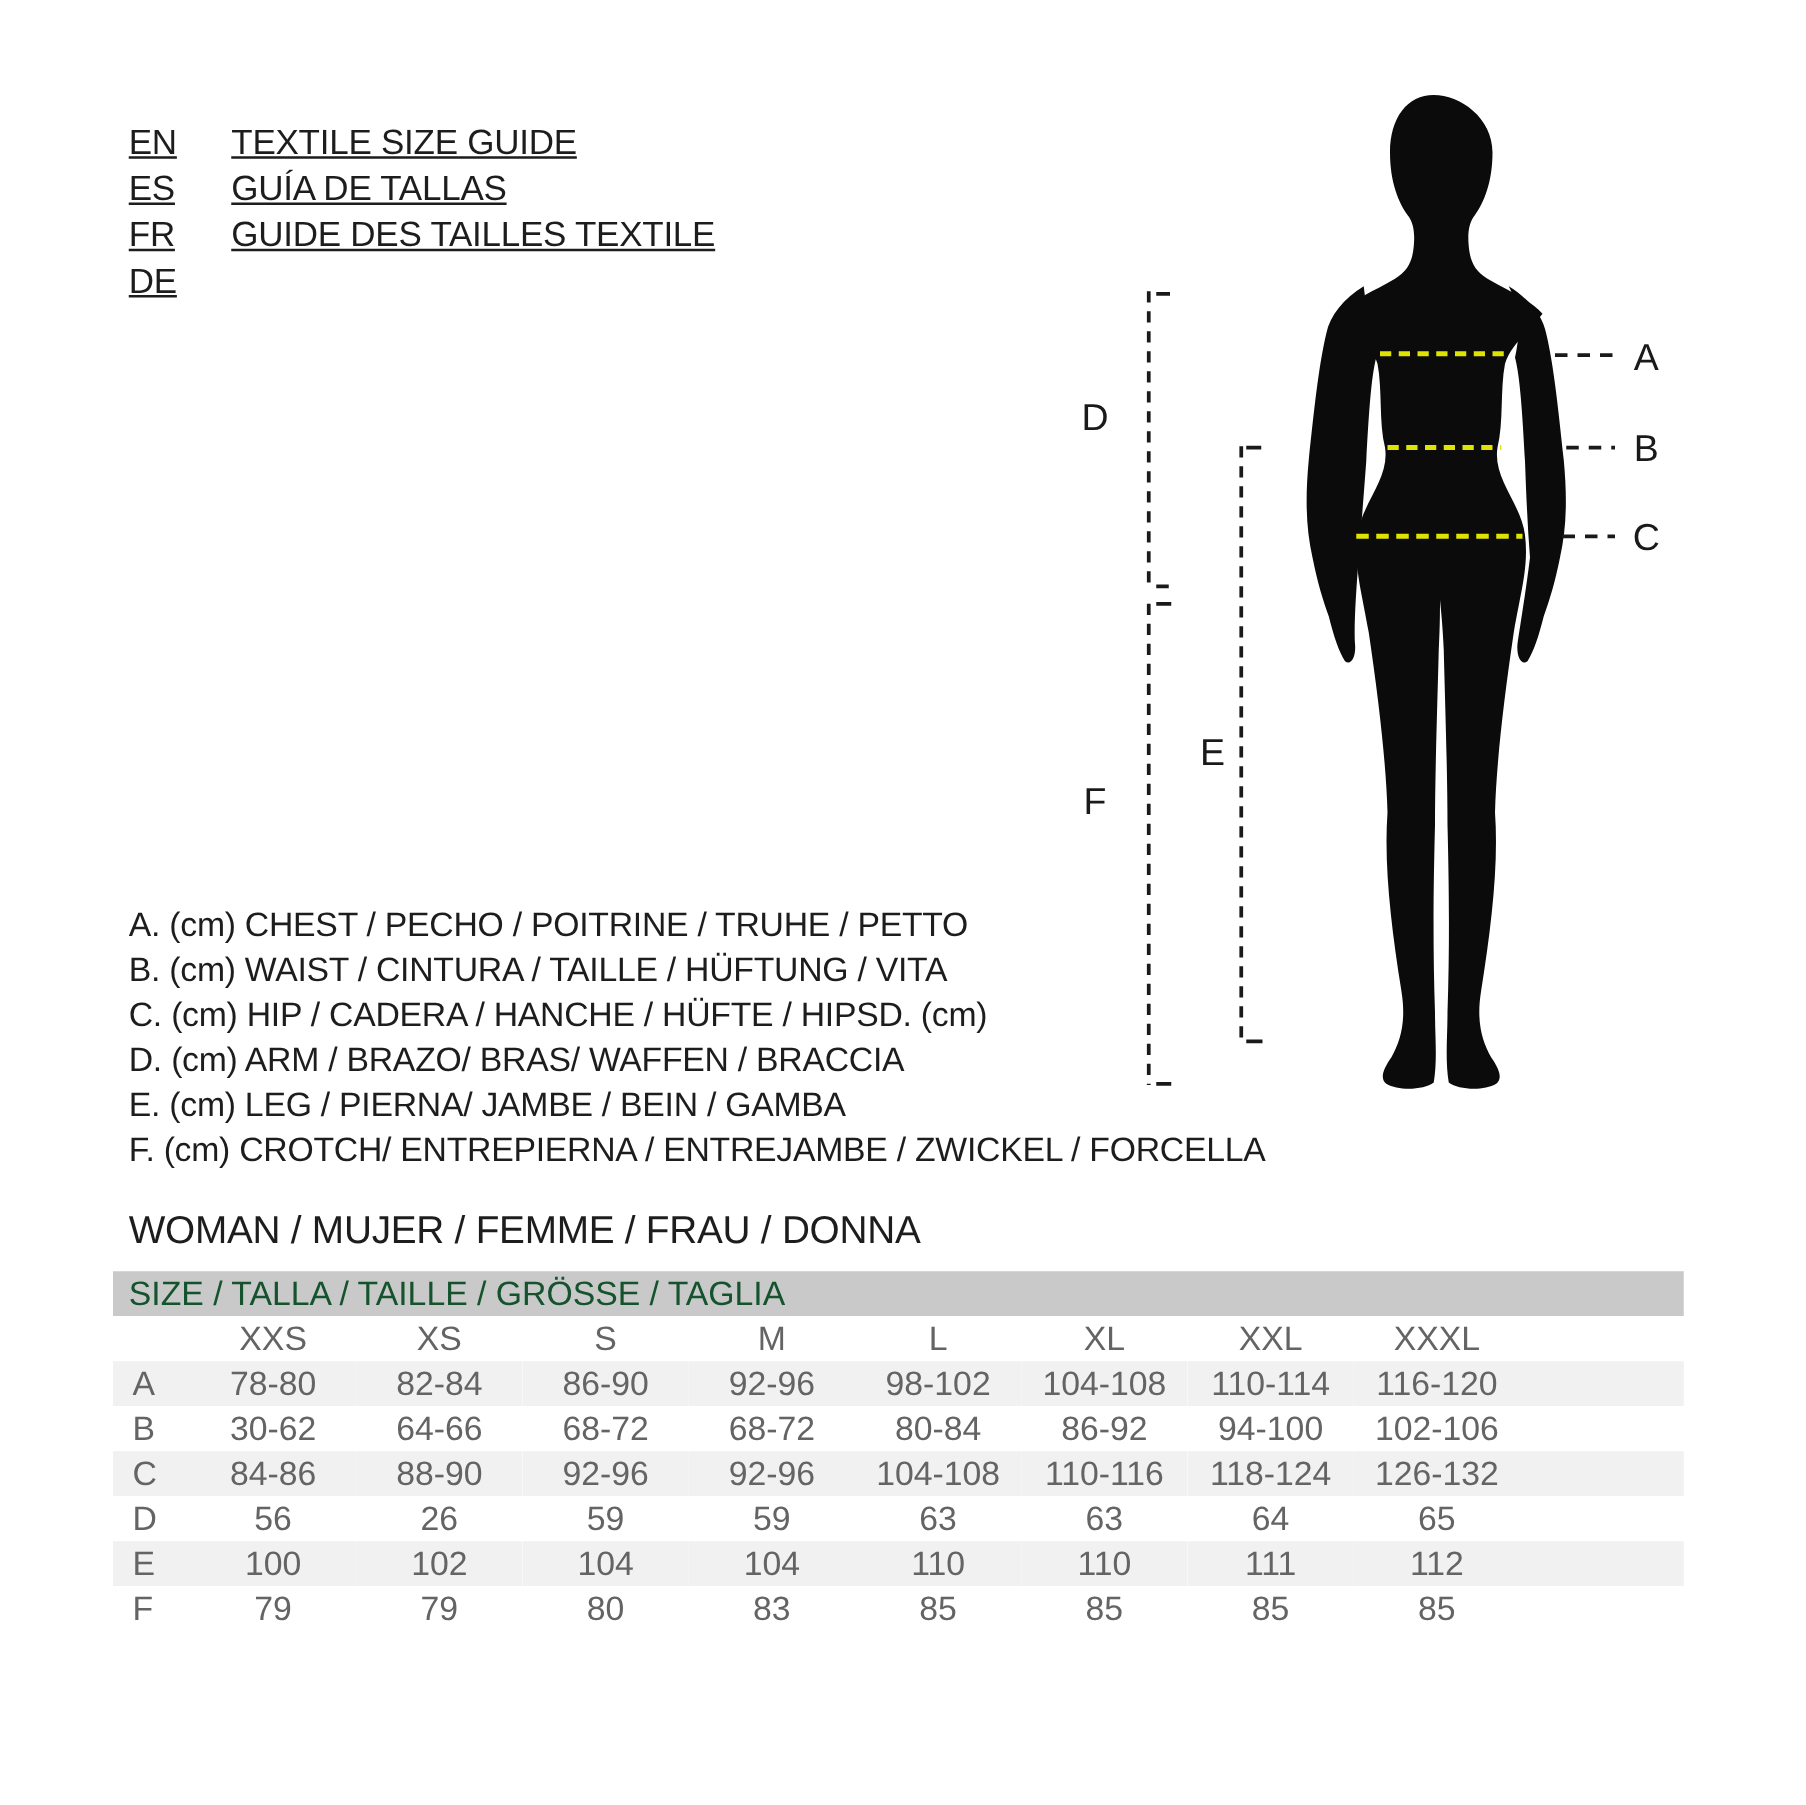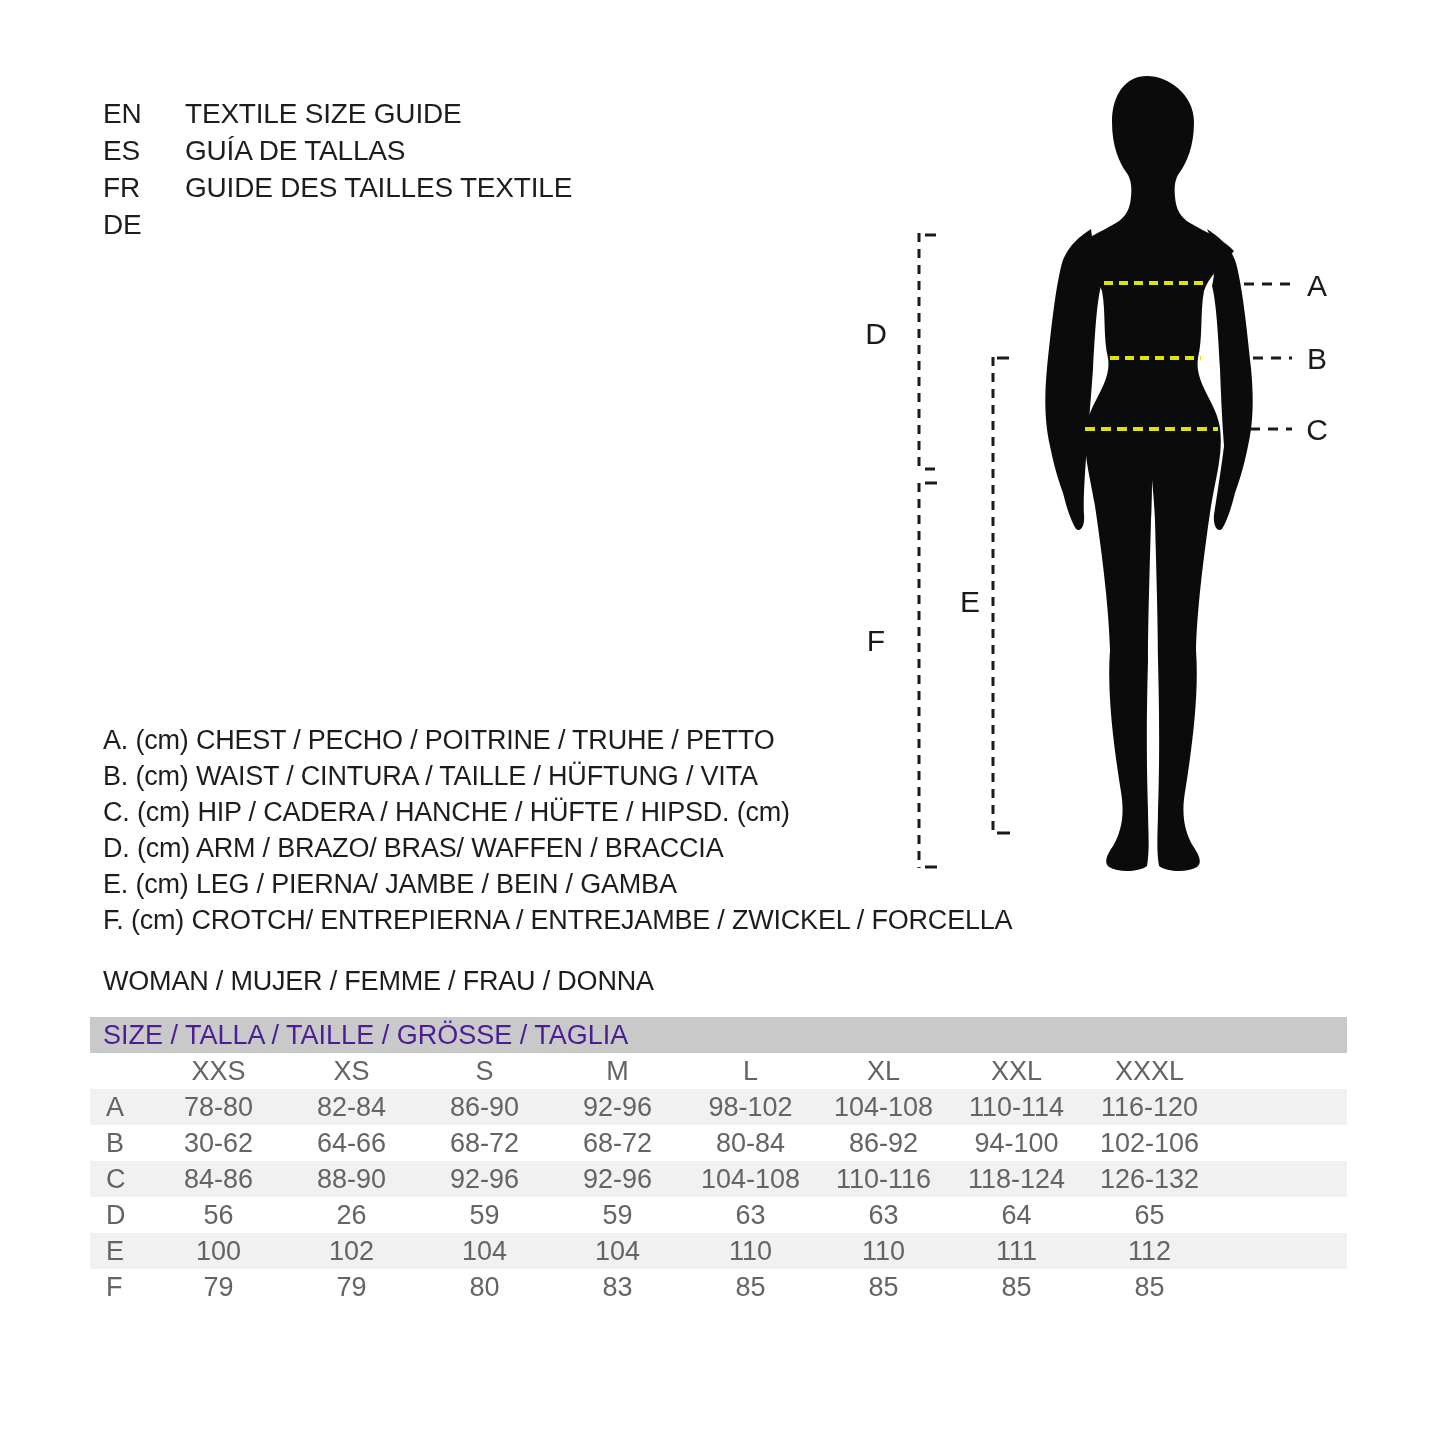--- a/index.html
+++ b/index.html
@@ -1,39 +1,39 @@
 <!DOCTYPE html>
 <html><head>
 <meta charset="utf-8">
 <style>
   html,body{margin:0;padding:0;background:#ffffff;}
   .page{
     position:relative;width:1445px;height:1444px;background:#ffffff;overflow:hidden;
     font-family:"Liberation Sans",sans-serif;color:#1d1d1d;
   }
   
-  .lang-block{position:absolute;left:103px;top:95px;font-size:28px;line-height:37px;letter-spacing:-0.2px;}
+  .lang-block{position:absolute;left:103px;top:95px;font-size:28px;line-height:37px;letter-spacing:-0.2px;text-decoration:underline;}
   .lang-row{display:flex;}
   .lang-code{width:82px;flex:0 0 82px;}
   
   .legend-block{position:absolute;left:103px;top:722px;font-size:27px;line-height:36px;letter-spacing:-0.2px;}
   
-  .section-title{position:absolute;left:103px;top:966px;font-size:27px;letter-spacing:-0.2px;}
+  .section-title{position:absolute;left:103px;top:966px;font-size:31px;letter-spacing:-0.2px;}
   
   .figure-wrap{position:absolute;left:845px;top:60px;width:505px;height:830px;}
   .figure-wrap svg{display:block;}
   .measure-label{font-size:30px;fill:#1a1a1a;}
   
   .size-table{
     position:absolute;left:90px;top:1017px;width:1257px;
     border-collapse:collapse;table-layout:fixed;
     font-size:27px;color:#646464;
   }
   .size-table td{height:36px;padding:0;text-align:center;vertical-align:middle;overflow:hidden;white-space:nowrap;}
-  .size-table tr.table-head td{background:#c9c9c9;color:#4c1d95;text-align:left;padding-left:13px;}
+  .size-table tr.table-head td{background:#c9c9c9;color:#14532d;text-align:left;padding-left:13px;}
   .size-table tr.alt td{background:#f1f1f1;}
   .size-table td.rowlabel{text-align:left;padding-left:16px;}
 </style>
 </head>
 <body>
 
 <div class="page">
 
   <div class="lang-block">
     <div class="lang-row">

